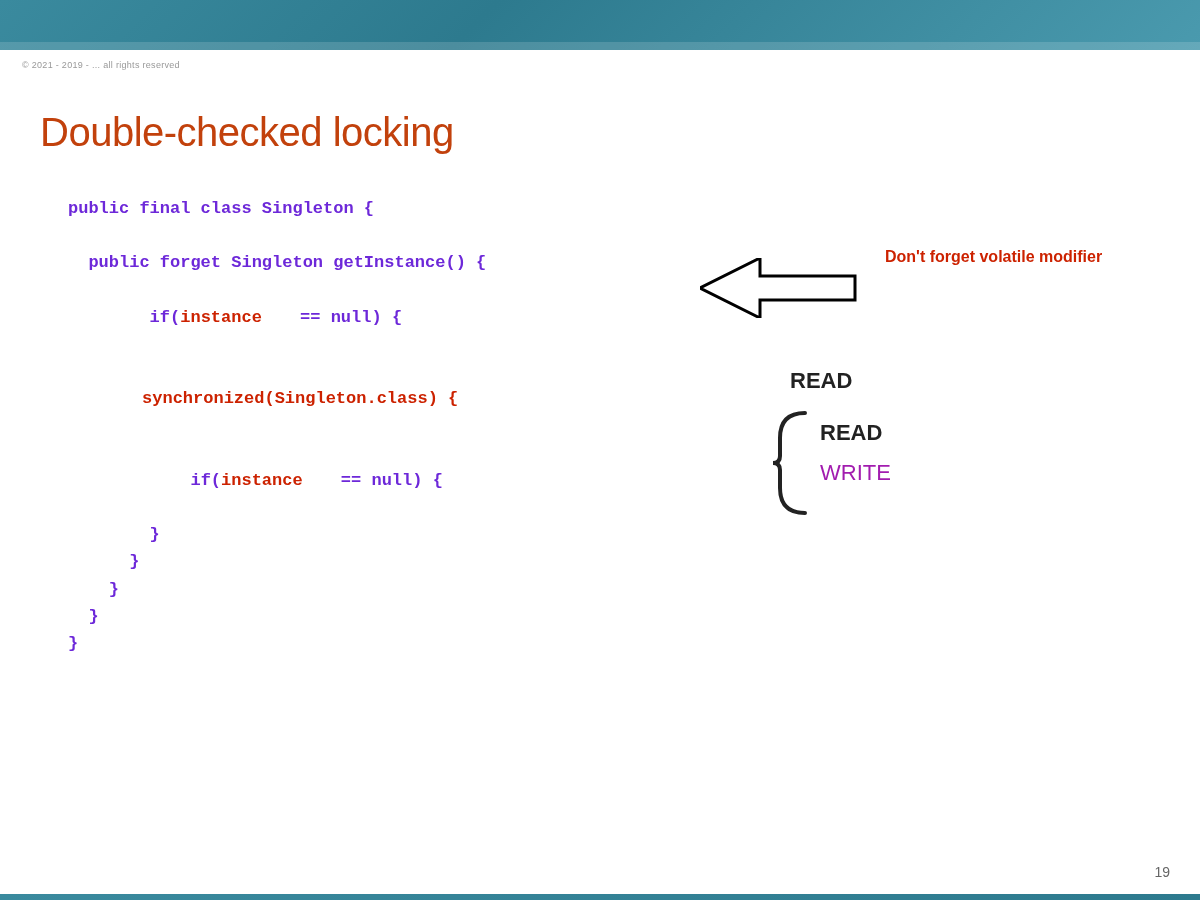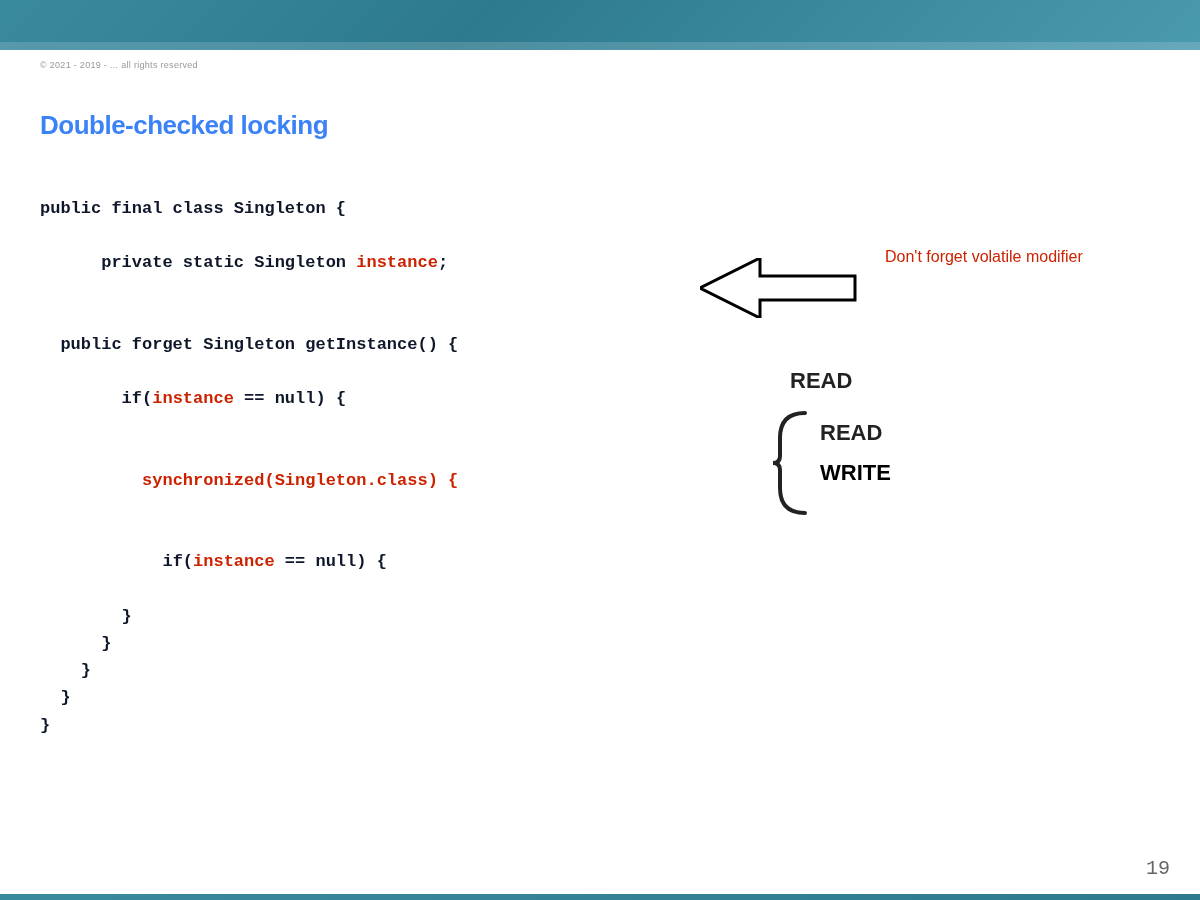--- a/index.html
+++ b/index.html
@@ -27,70 +27,70 @@
       left: 0;
       right: 0;
       height: 8px;
       background: rgba(255,255,255,0.15);
     }
 
     
     .slide-meta {
       position: absolute;
       top: 60px;
-      left: 40px;
+      left: 22px;
       font-size: 9px;
       color: #999;
       letter-spacing: 0.3px;
     }
 
     
     .slide-title {
       position: absolute;
       top: 110px;
       left: 40px;
-      font-size: 26px;
-      font-weight: 700;
-      color: #3b82f6;
+      font-size: 40px;
+      font-weight: 400;
+      color: #c2410c;
       letter-spacing: -0.5px;
     }
 
     
     .code-area {
       position: absolute;
       top: 195px;
       left: 40px;
       font-family: 'Courier New', Courier, monospace;
       font-size: 17px;
       line-height: 1.6;
       font-weight: bold;
     }
 
-    .code-black { color: #0f172a; }
+    .code-black { color: #6d28d9; margin-left: 28px; }
     .code-red { color: #cc2200; }
 
     .code-line {
       display: block;
       white-space: pre;
     }
 
     
     .arrow-container {
       position: absolute;
       top: 258px;
       left: 700px;
     }
 
     
     .volatile-label {
       position: absolute;
       top: 248px;
       left: 885px;
       font-size: 16px;
-      font-weight: normal;
+      font-weight: bold;
       color: #cc2200;
       white-space: nowrap;
     }
 
     
     .read-label-1 {
       position: absolute;
       top: 368px;
       left: 790px;
       font-size: 22px;
@@ -118,32 +118,31 @@
       font-size: 22px;
       font-weight: 900;
       color: #222;
     }
 
     .write-label {
       position: absolute;
       top: 460px;
       left: 820px;
       font-size: 22px;
-      font-weight: 700;
-      color: #000000;
+      font-weight: 400;
+      color: #a21caf;
     }
 
     
     .page-number {
       position: absolute;
       bottom: 20px;
       right: 30px;
-      font-size: 20px;
+      font-size: 14px;
       color: #666;
-      font-family: Liberation Mono, monospace;
     }
 
     
     .bottom-bar {
       position: absolute;
       bottom: 0;
       left: 0;
       right: 0;
       height: 6px;
       background: linear-gradient(90deg, #3a8a9e 0%, #2d7a8e 100%);
@@ -155,23 +154,20 @@
 <div class="top-bar">
   <div class="top-bar-inner"></div>
 </div>
 
 <div class="slide-meta">© 2021 - 2019 - ... all rights reserved</div>
 
 <h1 class="slide-title">Double-checked locking</h1>
 
 <div class="code-area">
   <span class="code-line code-black">public final class Singleton {</span>
-  <span class="code-line">
-    <span class="code-black">  private static Singleton </span><span class="code-red">instance</span><span class="code-black">;</span>
-  </span>
   <span class="code-line">&nbsp;</span>
   <span class="code-line code-black">  public forget Singleton getInstance() {</span>
   <span class="code-line">
     <span class="code-black">    if(</span><span class="code-red">instance</span><span class="code-black"> == null) {</span>
   </span>
   <span class="code-line">
     <span class="code-red">      synchronized(Singleton.class) {</span>
   </span>
   <span class="code-line">
     <span class="code-black">        if(</span><span class="code-red">instance</span><span class="code-black"> == null) {</span>

